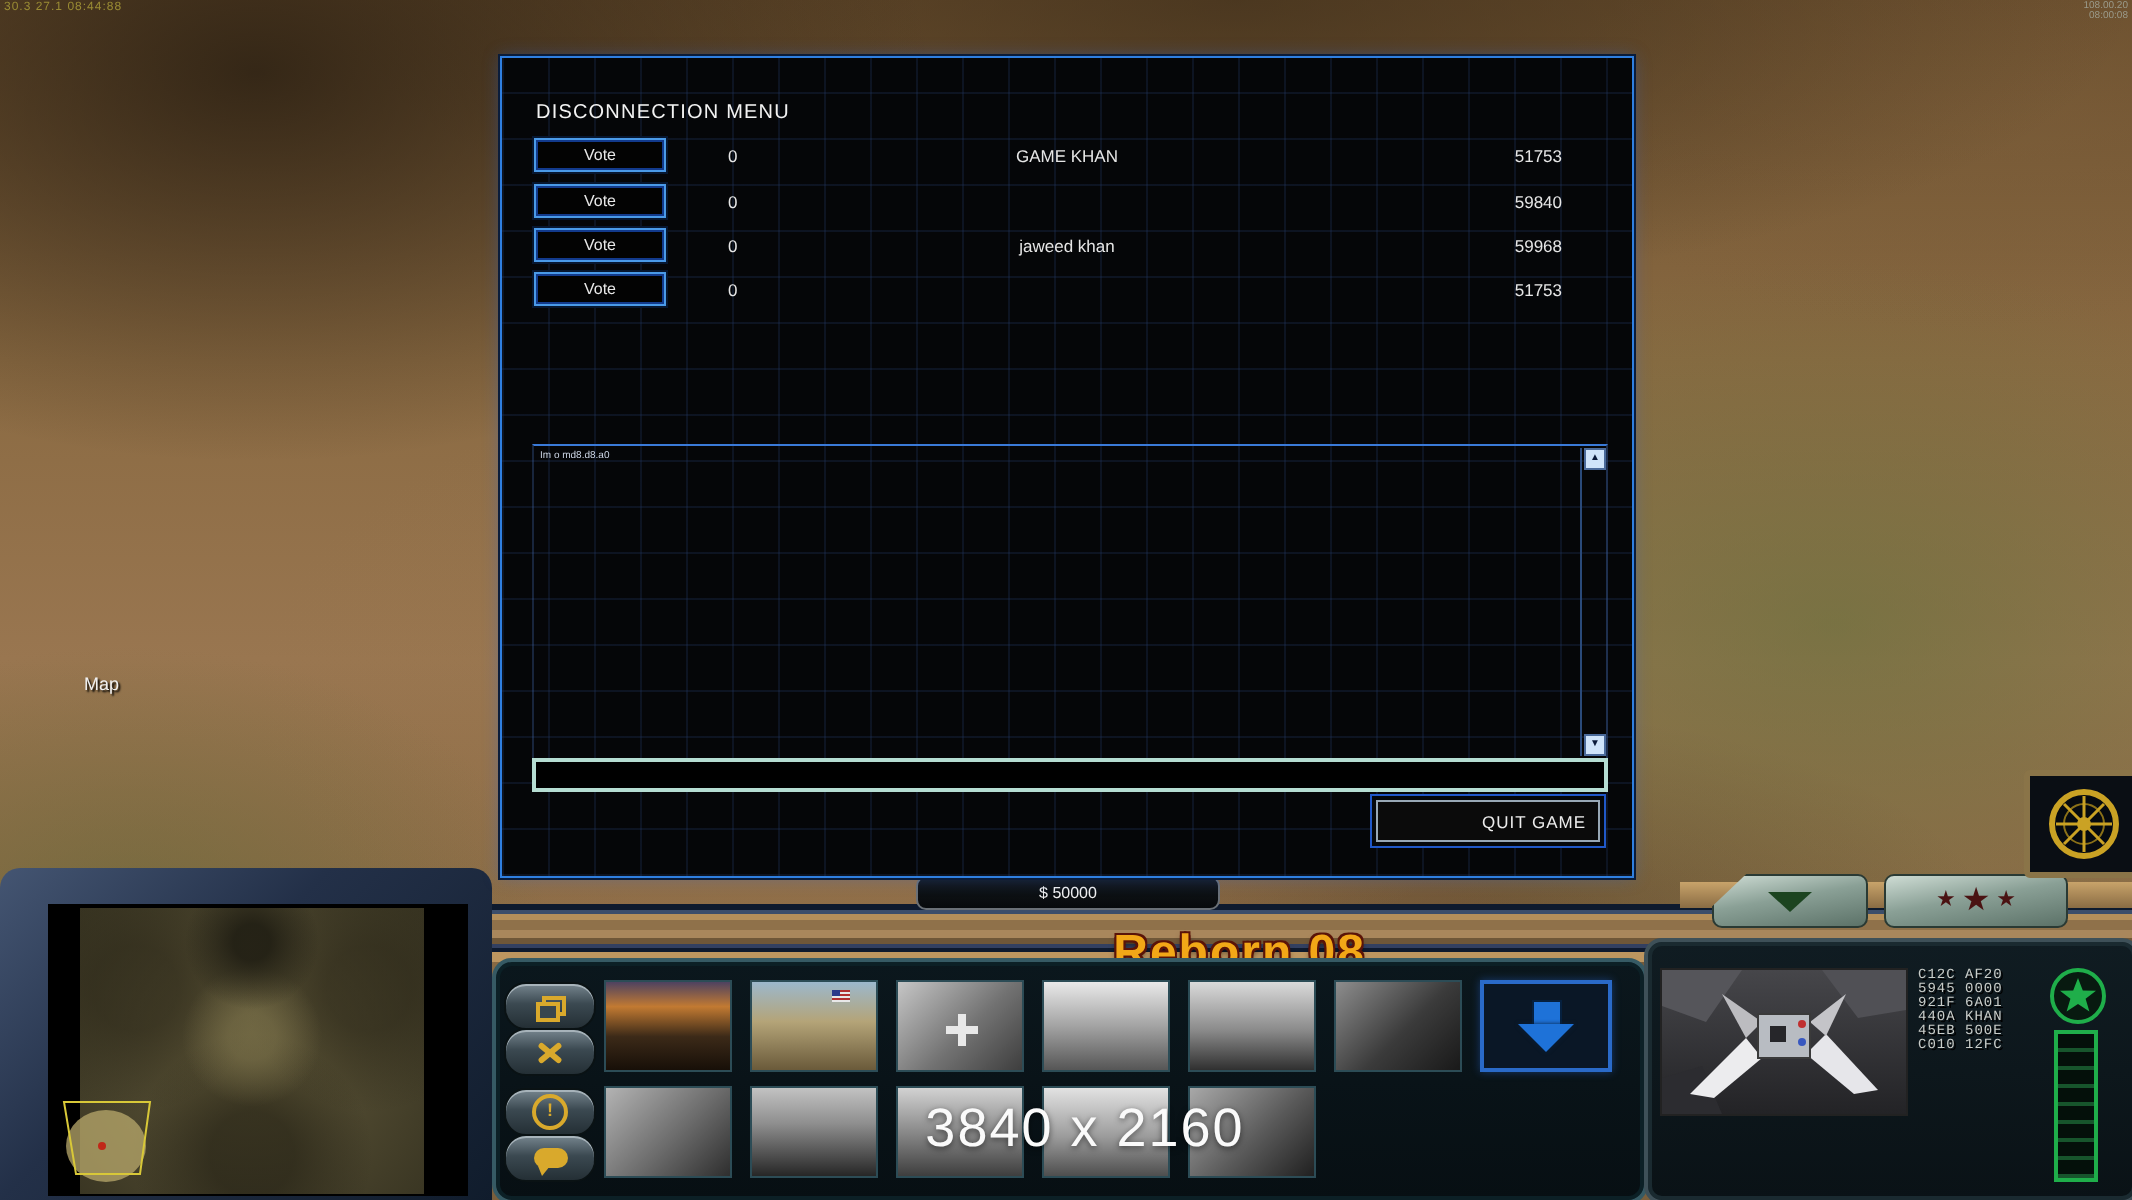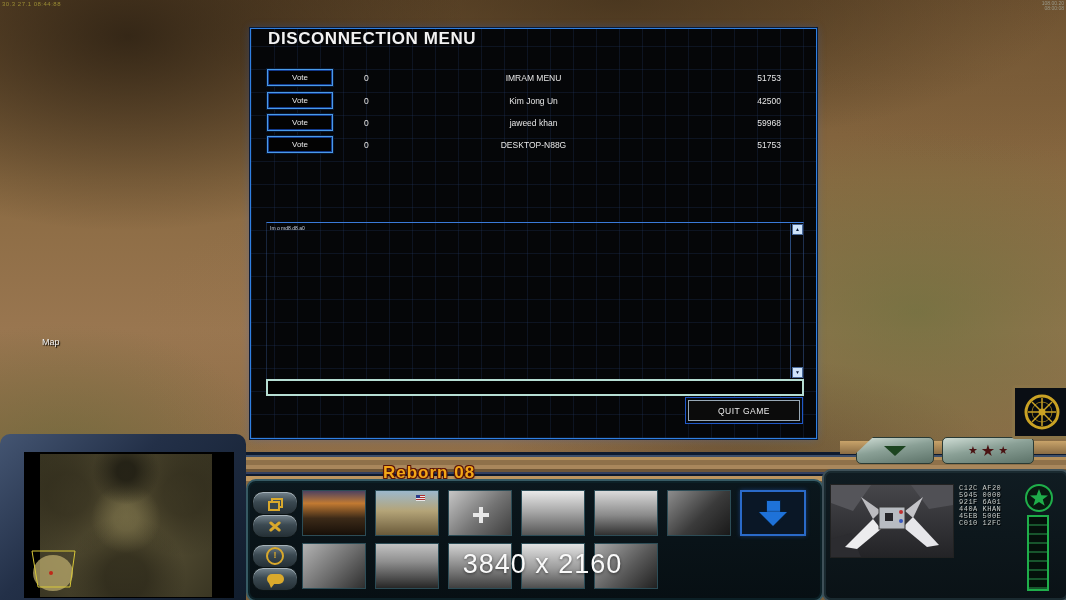--- a/index.html
+++ b/index.html
@@ -24,21 +24,21 @@
   .map-label{position:absolute;left:11px;top:337px;font-size:9px;color:#f0f0f0;
              text-shadow:1px 1px 1px #000;padding-left:31px;}
 
   
   .dialog{position:absolute;left:250px;top:28px;width:565px;height:409px;z-index:6;
     background:
       repeating-linear-gradient(0deg, rgba(34,56,100,.28) 0 1px, transparent 1px 23px),
       repeating-linear-gradient(90deg, rgba(34,56,100,.28) 0 1px, transparent 1px 23px),
       #050608;
     border:1px solid #2f7fe0;box-shadow:0 0 0 1px #0a1c3a,0 0 8px rgba(40,100,220,.35);}
-  .dlg-title{position:absolute;left:17px;top:0;font-size:17px;color:#f2f2f2;letter-spacing:.6px;font-weight:bold;}
+  .dlg-title{position:absolute;left:17px;top:22px;font-size:10px;color:#f2f2f2;letter-spacing:.6px;}
   .vrow{position:absolute;left:0;width:100%;height:18px;}
   .vrow.r0{top:40px}.vrow.r1{top:63px}.vrow.r2{top:85px}.vrow.r3{top:107px}
   .vote{position:absolute;left:16px;top:0;width:66px;height:17px;background:#030303;
     border:1px solid #4a9ae8;box-shadow:inset 0 0 0 1px #123a8c, 0 0 0 1px #071730;
     color:#e8e8e8;font-size:8px;font-family:"Liberation Sans",sans-serif;padding:0;cursor:pointer;}
   .vcount{position:absolute;left:113px;top:4px;font-size:8.5px;color:#e6e6e6;}
   .vname{position:absolute;left:0;right:0;top:4px;text-align:center;font-size:8.5px;color:#e6e6e6;}
   .vping{position:absolute;right:35px;top:4px;font-size:8.5px;color:#e6e6e6;}
 
   .chatbox{position:absolute;left:15px;top:193px;width:536px;height:156px;
@@ -47,34 +47,34 @@
   .chatline{position:absolute;left:3px;top:2px;font-size:5px;color:#cdd6e6;}
   .scrollbar{position:absolute;right:1px;top:1px;bottom:1px;width:11px;
     border-left:1px solid #2a4a7a;}
   .sb-btn{position:absolute;left:1px;width:9px;height:9px;background:#cfe4fa;
     border:1px solid #4a6a9a;color:#0a1a3a;font-size:5px;line-height:8px;text-align:center;cursor:pointer;}
   .sb-btn.up{top:0}.sb-btn.down{bottom:0}
   .chat-input{position:absolute;left:15px;top:350px;width:528px;height:13px;background:#000;
     border:2px solid #b5ddd2;color:#e8e8e8;font-size:8px;padding:0 3px;}
   .quit{position:absolute;left:437px;top:371px;width:112px;height:21px;background:#0b0b0b;
     border:1px solid #98a8b6;box-shadow:0 0 0 2px #05080c,0 0 0 3px #2058c8;
-    color:#ececec;font-size:8.5px;letter-spacing:.5px;font-family:"Liberation Sans",sans-serif;cursor:pointer;}
+    color:#ececec;font-size:8.5px;letter-spacing:.5px;font-family:"Liberation Sans",sans-serif;cursor:pointer;text-align:right;}
 
   
   .money{position:absolute;left:458px;top:438px;width:150px;height:15px;z-index:5;
     background:linear-gradient(180deg,#14181c,#070a0c);border:1px solid #6a7076;border-radius:5px;
     text-align:center;font-size:8px;line-height:15px;color:#f0f0f0;}
   .topbar{position:absolute;left:238px;top:452px;width:828px;height:29px;z-index:1;
     background:linear-gradient(180deg,
       #0e1a2e 0 3px,#3c4e6a 3px 5px,#b48f5a 5px 8px,#8f714a 8px 13px,
       #a9875c 13px 17px,#6f5738 17px 20px,#334060 20px 22px,#0e1a2e 22px 24px,#bd9660 24px 29px);}
   .bar-upper{position:absolute;left:840px;top:441px;width:226px;height:13px;z-index:1;
     background:linear-gradient(180deg,#c8a36a,#8a6c44);}
-  .title-reborn{position:absolute;left:383px;top:463px;width:300px;text-align:left;z-index:2;
-    font-size:17px;font-weight:bold;letter-spacing:1px;color:#f2a717;
+  .title-reborn{position:absolute;left:383px;top:463px;width:300px;text-align:right;z-index:2;
+    font-size:24px;font-weight:bold;letter-spacing:1px;color:#f2a717;
     text-shadow:-1px -1px 0 #5a1408,1px -1px 0 #5a1408,-1px 1px 0 #5a1408,1px 1px 0 #5a1408,0 2px 3px rgba(0,0,0,.6);}
 
   
   .tab{position:absolute;top:437px;height:25px;z-index:2;cursor:pointer;
     background:linear-gradient(170deg,#cedcd4 0%,#8aa096 45%,#5c7268 100%);
     border:1px solid #2a3a34;border-radius:5px;display:flex;align-items:center;justify-content:center;}
   .tab-arrow{left:856px;width:76px;clip-path:polygon(22% 0,100% 0,100% 100%,0 100%,0 60%);}
   .tab-stars{left:942px;width:90px;}
   .tri-down{width:0;height:0;border:11px solid transparent;border-top:10px solid #1c4420;border-bottom:0;}
   .tab-stars span{color:#4a1212;line-height:1;}
@@ -298,46 +298,47 @@
     </div>
     <svg class="star-roundel" width="30" height="30" viewBox="0 0 30 30">
       <circle cx="15" cy="15" r="13" fill="#081a10" stroke="#1fae4a" stroke-width="2"></circle>
       <polygon points="15,6 17.4,12.2 24,12.4 18.8,16.4 20.7,22.8 15,19 9.3,22.8 11.2,16.4 6,12.4 12.6,12.2" fill="#1fae4a"></polygon>
     </svg>
     <div class="gauge"></div>
   </div>
 
   <div class="res-osd">3840 x 2160</div>
 
+  <div class="money">
+    <span>$ 50000</span>
+  </div>
 
   <div class="dialog">
     <div class="dlg-title">DISCONNECTION MENU</div>
 
     <div class="vrow r0">
       <button class="vote">Vote</button>
       <span class="vcount">0</span>
-      <span class="vname">IMRAM MENU</span>
+      <span class="vname">GAME KHAN</span>
       <span class="vping">51753</span>
     </div>
     <div class="vrow r1">
       <button class="vote">Vote</button>
       <span class="vcount">0</span>
-      <span class="vname">Kim Jong Un</span>
-      <span class="vping">42500</span>
+      <span class="vping">59840</span>
     </div>
     <div class="vrow r2">
       <button class="vote">Vote</button>
       <span class="vcount">0</span>
       <span class="vname">jaweed khan</span>
       <span class="vping">59968</span>
     </div>
     <div class="vrow r3">
       <button class="vote">Vote</button>
       <span class="vcount">0</span>
-      <span class="vname">DESKTOP-N88G</span>
       <span class="vping">51753</span>
     </div>
 
     <div class="chatbox">
       <div class="chatline">Im o md8.d8.a0</div>
       <div class="scrollbar">
         <div class="sb-btn up">▲</div>
         <div class="sb-btn down">▼</div>
       </div>
     </div>

